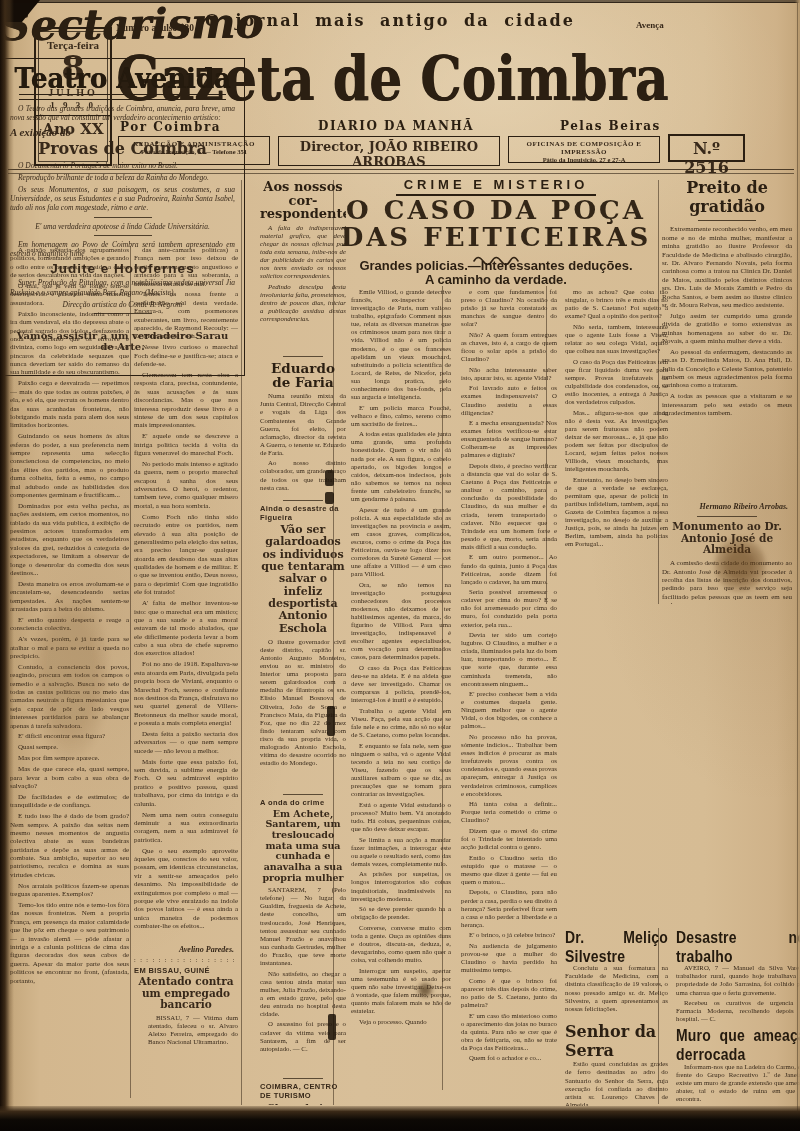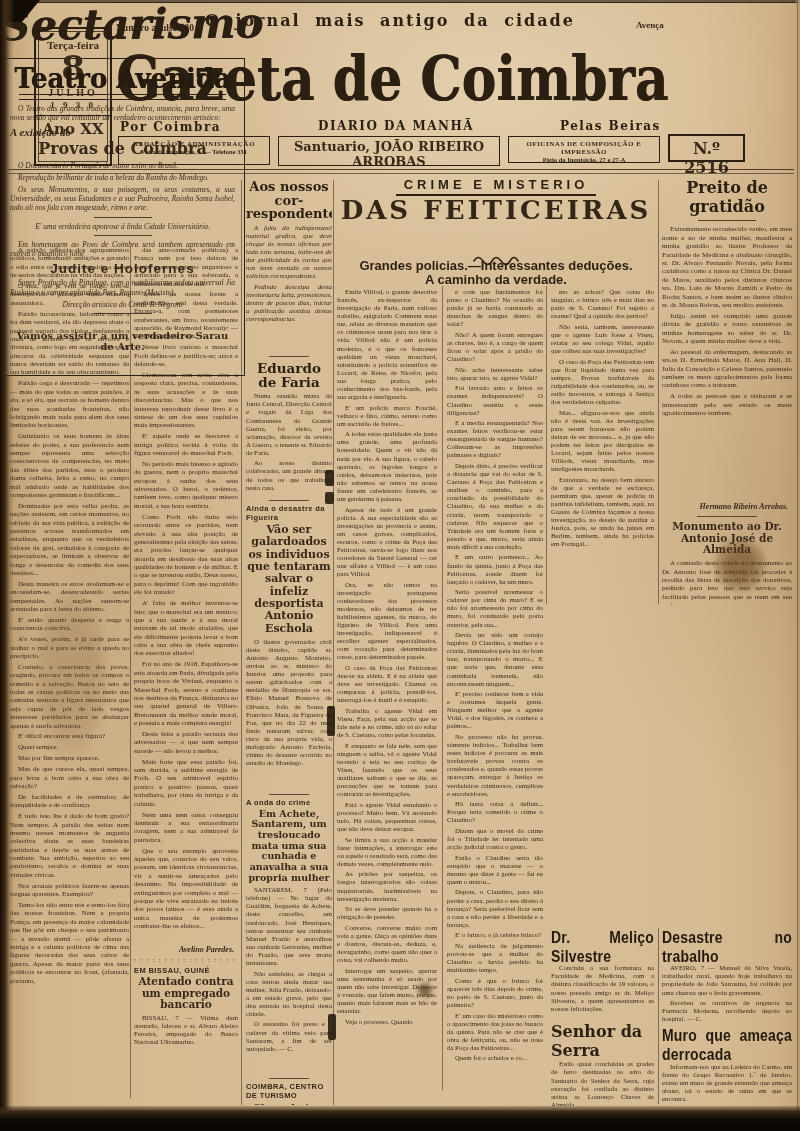--- a/index.html
+++ b/index.html
@@ -65,21 +65,21 @@
   .oficinas{left:508px;top:136px;width:152px;height:27px;padding-top:3px;}
   .censor{left:668px;top:18px;width:77px;height:112px;border:2px solid #2b1f12;box-sizing:border-box;
     text-align:center;}
   .censor::before{content:"";position:absolute;inset:2px;border:1px solid rgba(43,31,18,.8);pointer-events:none;}
   .censor-text{font-size:9.5px;font-weight:bold;line-height:1.55;padding:16px 6px 0;}
   .issue{left:668px;top:134px;width:77px;height:28px;border:2px solid #2b1f12;box-sizing:border-box;
     text-align:center;font-size:16px;font-weight:bold;font-family:"DejaVu Serif",serif;padding-top:3px;}
   
   .col{position:absolute;overflow:hidden;text-align:justify;font-size:7px;line-height:1.2;z-index:3;}
   .col p{margin:0 0 2.5px;text-indent:8px;overflow-wrap:break-word;}
-  .xs{font-size:6.8px;line-height:1.19;}
+  .xs{font-size:6.8px;line-height:1.19;margin-left:14px;}
   .sect-headline{left:8px;top:184px;width:232px;height:58px;font-family:"DejaVu Serif",serif;
     font-style:italic;font-weight:bold;font-size:42px;color:#2b1f12;transform:rotate(-.6deg);
     text-shadow:.5px 0 0 #2b1f12;z-index:3;}
   .sigline{text-align:right;font-style:italic;font-size:8px;font-weight:bold;margin:9px 4px 2px 0;}
   .dotsrow{font-size:6px;letter-spacing:1.5px;overflow:hidden;white-space:nowrap;text-align:center;margin:2px 0;}
   .overline-sm{font-size:7.5px;font-weight:bold;text-align:left;letter-spacing:.4px;margin:2px 0 1px;font-family:"Liberation Sans",sans-serif;}
   .head-sm{font-size:10.5px;font-weight:bold;text-align:center;line-height:1.12;margin:1px 0 3px;font-family:"DejaVu Serif",serif;}
   .head-md{font-size:13px;font-weight:bold;text-align:center;line-height:1.05;font-family:"DejaVu Serif",serif;color:#2b1f12;}
   .head-lg{font-size:16px;font-weight:bold;text-align:center;font-family:"DejaVu Serif",serif;color:#2b1f12;}
   .txtblock{overflow:hidden;}
@@ -143,21 +143,21 @@
 
   <div class="abs subtit por-coimbra">Por Coimbra</div>
   <div class="abs subtit diario">DIARIO DA MANHÃ</div>
   <div class="abs subtit pelas">Pelas Beiras</div>
 
   <div class="abs infobox redaccao">
     <div class="boxline1">REDACÇÃO E ADMINISTRAÇÃO</div>
     <div class="boxline2">Pátio da Inquisição, 6. — Telefone 351</div>
   </div>
   <div class="abs infobox director">
-    <div class="dline">Santuario, JOÃO RIBEIRO ARROBAS</div>
+    <div class="dline">Director, JOÃO RIBEIRO ARROBAS</div>
 
   </div>
   <div class="abs infobox oficinas">
     <div class="boxline1">OFICINAS DE COMPOSIÇÃO E IMPRESSÃO</div>
     <div class="boxline2">Pátio da Inquisição, 27 e 27-A</div>
   </div>
   <div class="abs issue">N.º 2516</div>
   <div class="masthead-rule"></div>
 
   <div class="vrule" style="left:130px;top:246px;height:852px"></div>
@@ -245,20 +245,21 @@
     <div class="overline-sm">COIMBRA, CENTRO DE TURISMO</div>
     <div class="head-sm" style="font-size:10px">Chega hoje a esta cidade uma excursão de Bilbao</div>
 
   </div>
 
   <div class="abs crime-kicker">
     <span>CRIME E MISTERIO</span>
     <div class="kicker-bar"></div>
   </div>
   <div class="abs crime-headline">
+    <div>O CASO DA POÇA</div>
     <div>DAS FEITICEIRAS</div>
   </div>
   <div class="abs squiggle">
     <svg width="46" height="9" viewBox="0 0 46 9">
         <path d="M1,5 q4,-7 9,0 t9,0 t9,0 t9,0 t8,0" stroke="#32241576" stroke-width="1.6" fill="none" stroke-linecap="round" style="stroke:#322415"></path>
       </svg>
   </div>
   <div class="abs crime-subhead">
     <div>Grandes policias.—Interessantes deduções.</div>
     <div>A caminho da verdade.</div>

